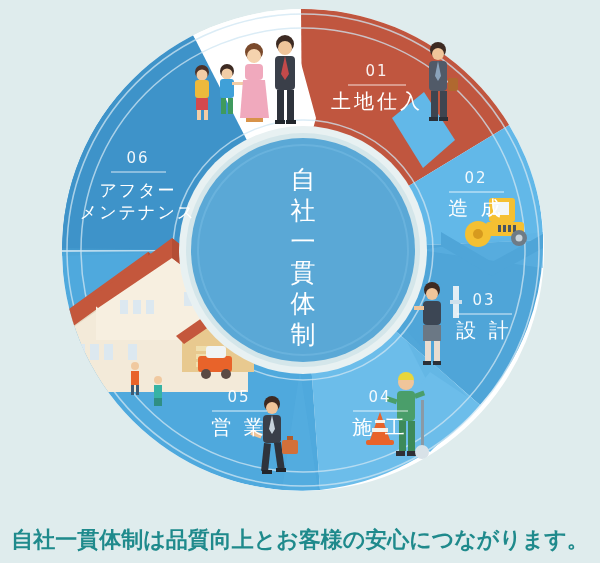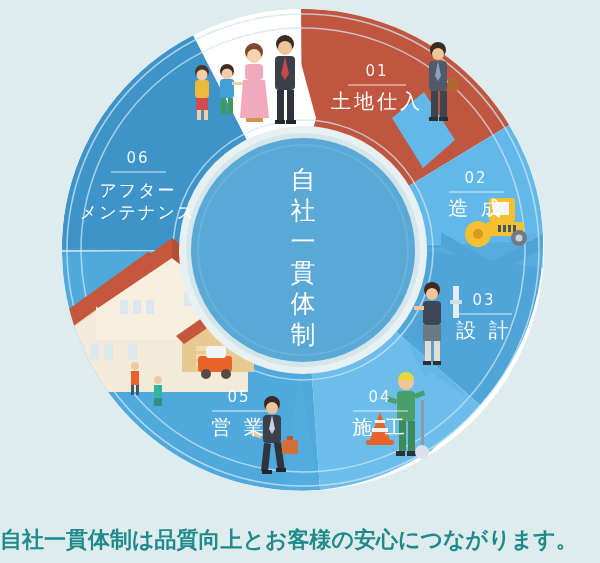--- a/index.html
+++ b/index.html
@@ -21,20 +21,21 @@
     font-family:"DejaVu Sans","Liberation Sans",sans-serif;
   }
   .seg-label.sm{font-size:17px;letter-spacing:2px;}
   .num-rule{stroke:#ffffff;stroke-width:1.2;opacity:.8;}
   .center-char{
     font-size:25px;fill:#ffffff;letter-spacing:0px;
     font-family:"DejaVu Sans","Liberation Sans",sans-serif;
   }
   #caption{
     position:absolute;left:0;right:0;bottom:8px;
+    text-align:center;
     font-size:22px;font-weight:bold;color:#1f8a8c;
     letter-spacing:0px;
     font-family:"DejaVu Sans","Liberation Sans",sans-serif;
     white-space:nowrap;
   }
 </style>
 </head>
 <body>
 
 <div id="stage">

